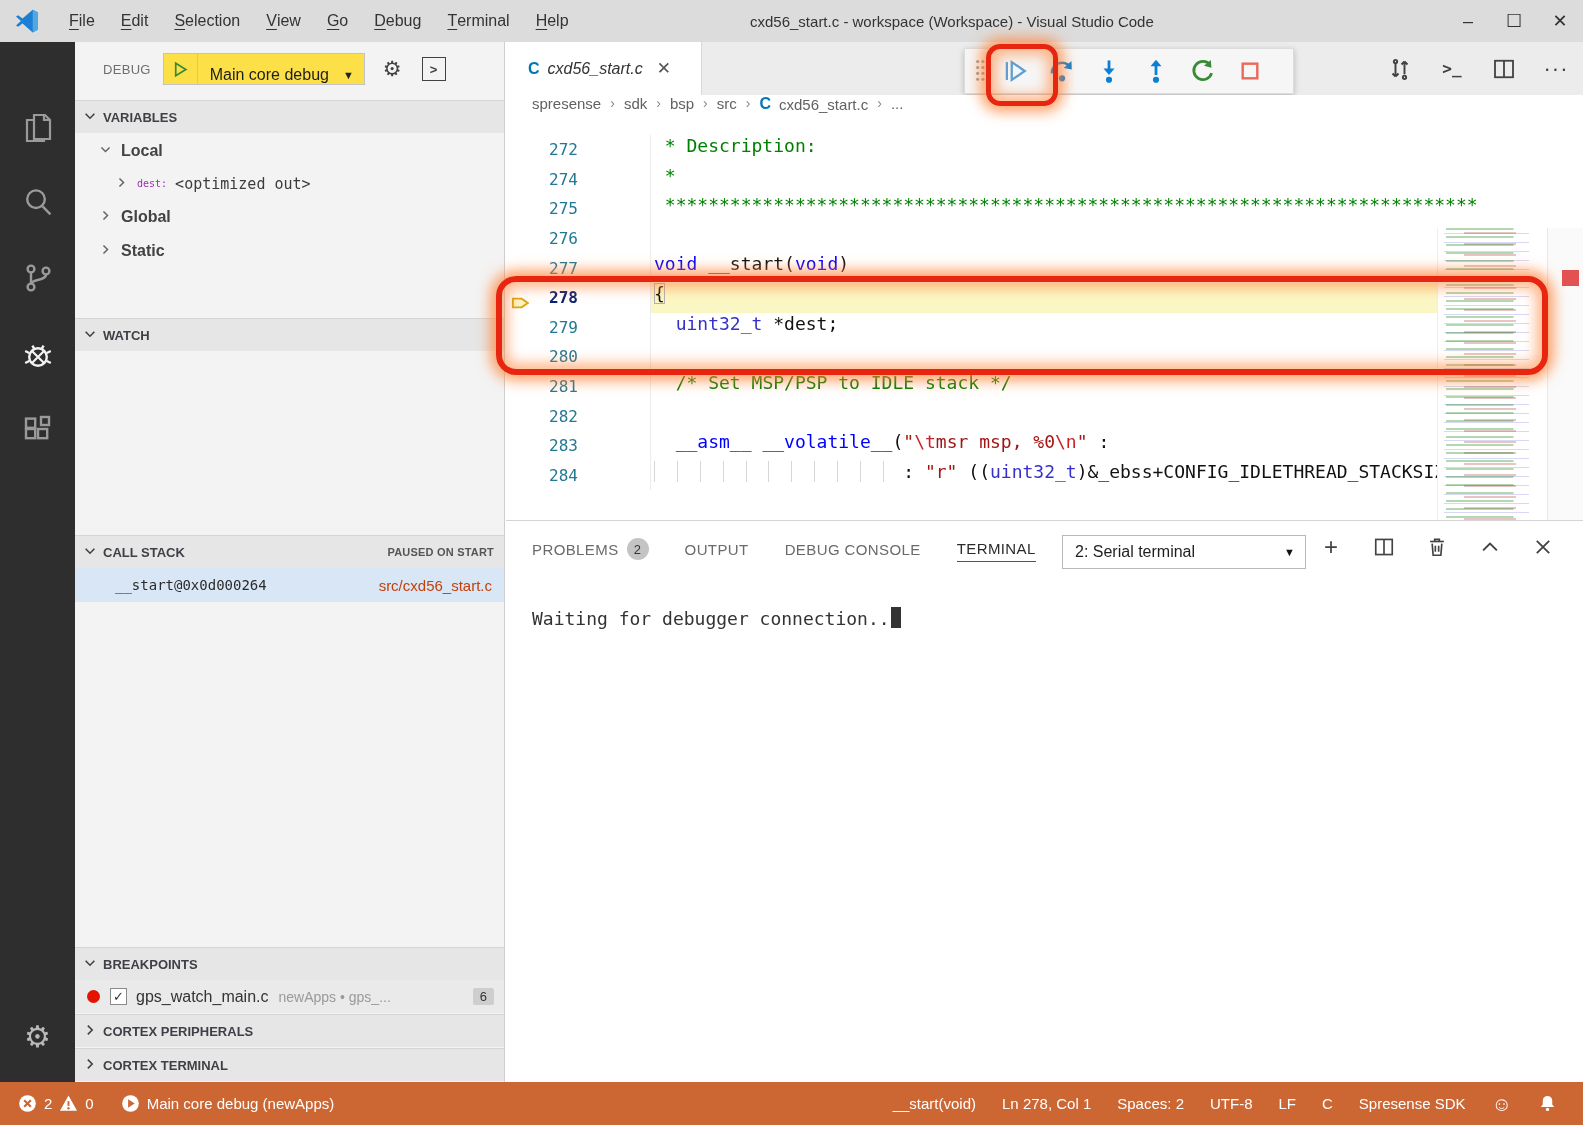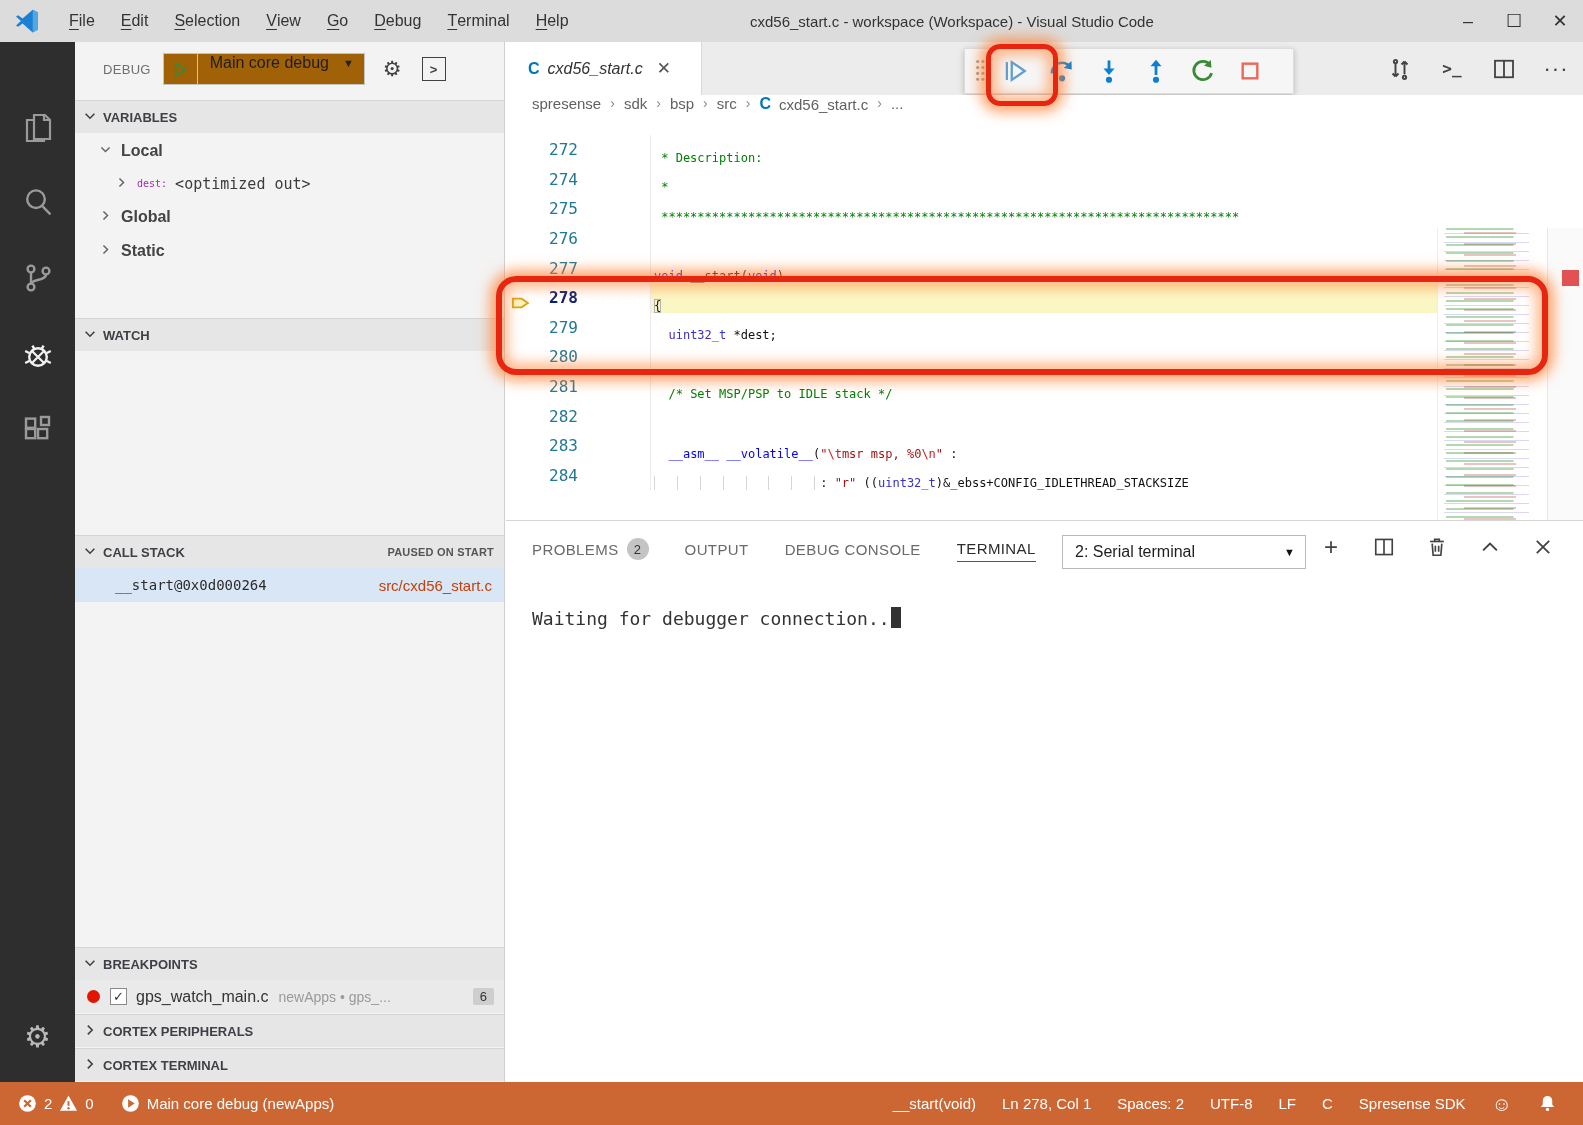--- a/index.html
+++ b/index.html
@@ -20,21 +20,21 @@
   .activitybar { position:absolute; left:0; top:42px; width:75px; height:1040px; background:#2e2e2e; }
   .ab-icon { position:absolute; left:0; width:75px; height:56px; display:flex; align-items:center; justify-content:center; color:#9a9a9a; }
   .ab-icon.active { color:#f2f2f2; }
   .ab-icon svg { width:32px; height:32px; }
   .ab-gear { position:absolute; left:0; bottom:28px; width:75px; display:flex; justify-content:center; color:#b8b8b8; font-size:30px; }
 
   
   .sidebar { position:absolute; left:75px; top:42px; width:430px; height:1040px; background:#f3f3f3; border-right:1px solid #cfcfcf; }
   .sb-debugrow { position:absolute; left:0; top:0; width:100%; height:54px; display:flex; align-items:center; padding-left:28px; }
   .sb-debug-label { font-size:13px; color:#6f6f6f; letter-spacing:.3px; margin-right:12px; }
-  .cfg-box { display:flex; align-items:flex-start; height:32px; border:1px solid #c3c3c3; background:#a16207; }
+  .cfg-box { display:flex; align-items:flex-end; height:32px; border:1px solid #c3c3c3; background:#fde047; }
   .cfg-play { width:34px; height:100%; display:flex; align-items:center; justify-content:center; border-right:1px solid #c3c3c3; }
   .cfg-sel { display:flex; align-items:center; gap:14px; padding:0 10px 0 12px; font-size:16px; color:#1e1e1e; }
   .cfg-caret { font-size:11px; color:#222; }
   .sb-gear { font-size:21px; color:#424242; margin-left:18px; }
   .sb-console { margin-left:20px; width:24px; height:24px; border:1.5px solid #424242; display:flex; align-items:center; justify-content:center; color:#424242; font-size:13px; font-weight:bold; }
   .sec-header { position:absolute; left:0; width:100%; height:33px; background:#e6e6e6; border-top:1px solid #d5d5d5; display:flex; align-items:center; padding:0 10px 0 8px; font-size:13px; font-weight:bold; color:#3f3f46; }
   .sec-header .chev { width:16px; height:16px; margin-right:4px; color:#3f3f46; flex:0 0 auto; }
   .sec-header .chev svg { width:14px; height:14px; }
   .sec-right { margin-left:auto; font-size:11px; font-weight:bold; color:#555; letter-spacing:.2px; }
   .tree-row { position:absolute; left:0; width:100%; height:33px; display:flex; align-items:center; font-size:16px; color:#3a3a3a; }
@@ -73,21 +73,21 @@
   .crumb { display:flex; align-items:center; }
   .crumb-sep { margin:0 9px; color:#8a8a8a; font-size:14px; }
 
   
   .codearea { position:absolute; left:0; top:93px; width:100%; height:385px; background:#fff; overflow:hidden; }
   .line { display:flex; height:29.6px; align-items:center;gap:40px; }
   .gutter { width:104px; flex:0 0 auto; position:relative; display:flex; align-items:center; justify-content:flex-end; padding-right:32px; }
   .ln { font-family:"DejaVu Sans Mono", monospace; font-size:16px; color:#237893; }
   .ln.cur { color:#0b216f; font-weight:bold; }
   .pause-arrow { position:absolute; left:5px; top:5px; width:20px; height:20px; }
-  .code { flex:0 0 auto; width:827px; font-family:"DejaVu Sans Mono", monospace; font-size:12px; white-space:pre; overflow:hidden; height:100%; display:flex; align-items:flex-end; border-left:1px solid #ececec; padding-left:3px; }
+  .code { flex:0 0 auto; width:827px; font-family:"DejaVu Sans Mono", monospace; font-size:18px; white-space:pre; overflow:hidden; height:100%; display:flex; align-items:flex-start; border-left:1px solid #ececec; padding-left:3px; }
   .code.cur { background:#fbf7c5; }
   .sg-c { color:#008000; } .sg-k { color:#0000ff; } .sg-t { color:#3430c9; }
   .sg-s { color:#a31515; } .sg-e { color:#c92222; } .sg-p { color:#111; }
   .sg-b { color:#111; outline:1px solid #b2b2b2; outline-offset:-1px; }
   .sg-g { background-image:repeating-linear-gradient(to right,#d6d6d6 0 1px,transparent 1px 22.9px); }
 
   .minimap { position:absolute; right:36px; top:93px; width:110px; height:385px; background-color:#fff; border-left:1px solid #eee;
     background-image:
       repeating-linear-gradient(to bottom, rgba(0,128,0,.30) 0 2px, transparent 2px 8px),
       repeating-linear-gradient(to bottom, rgba(163,21,21,.25) 2px 4px, transparent 4px 13px),

